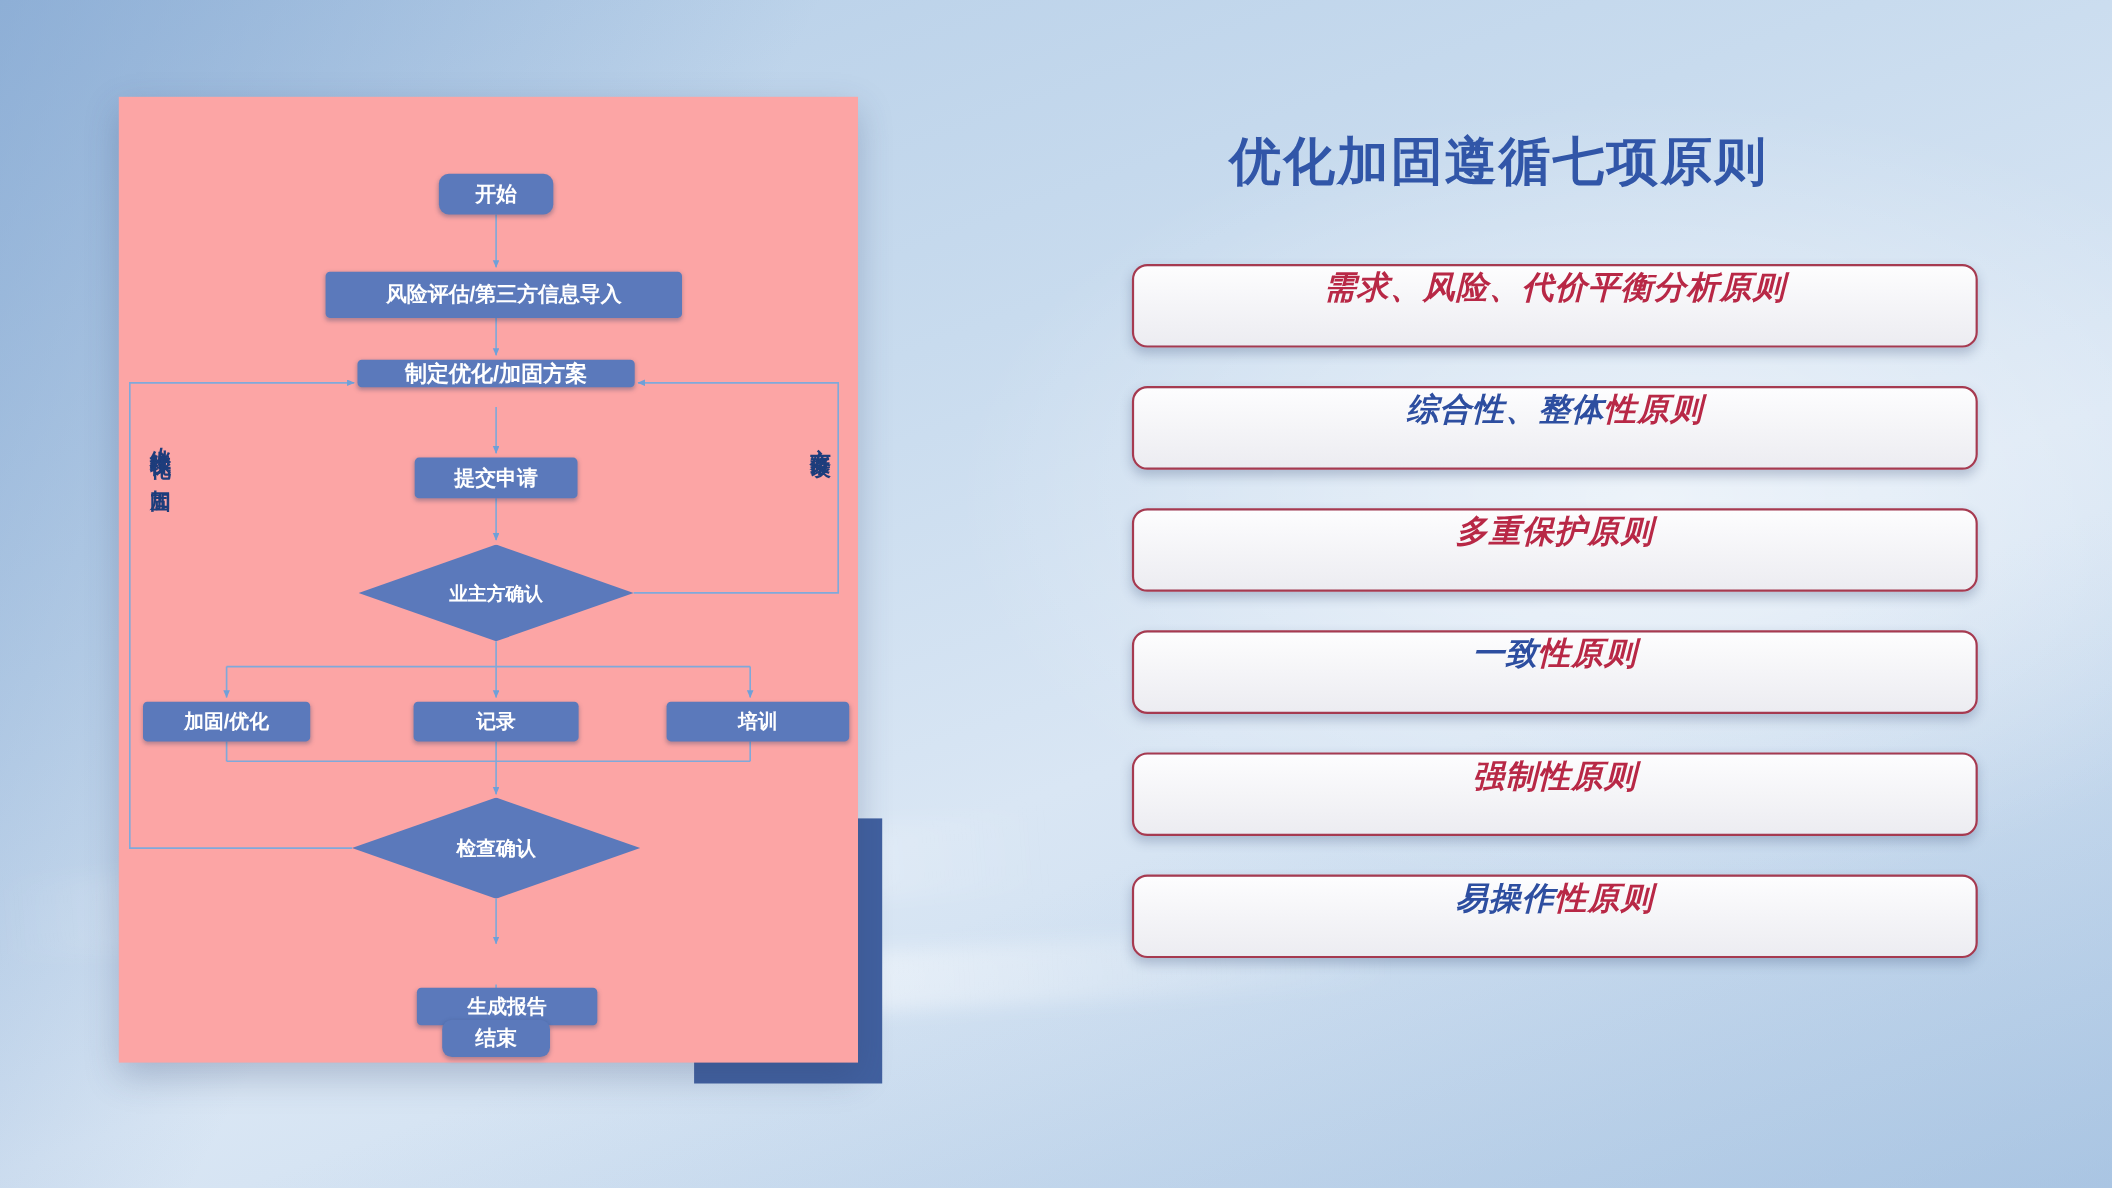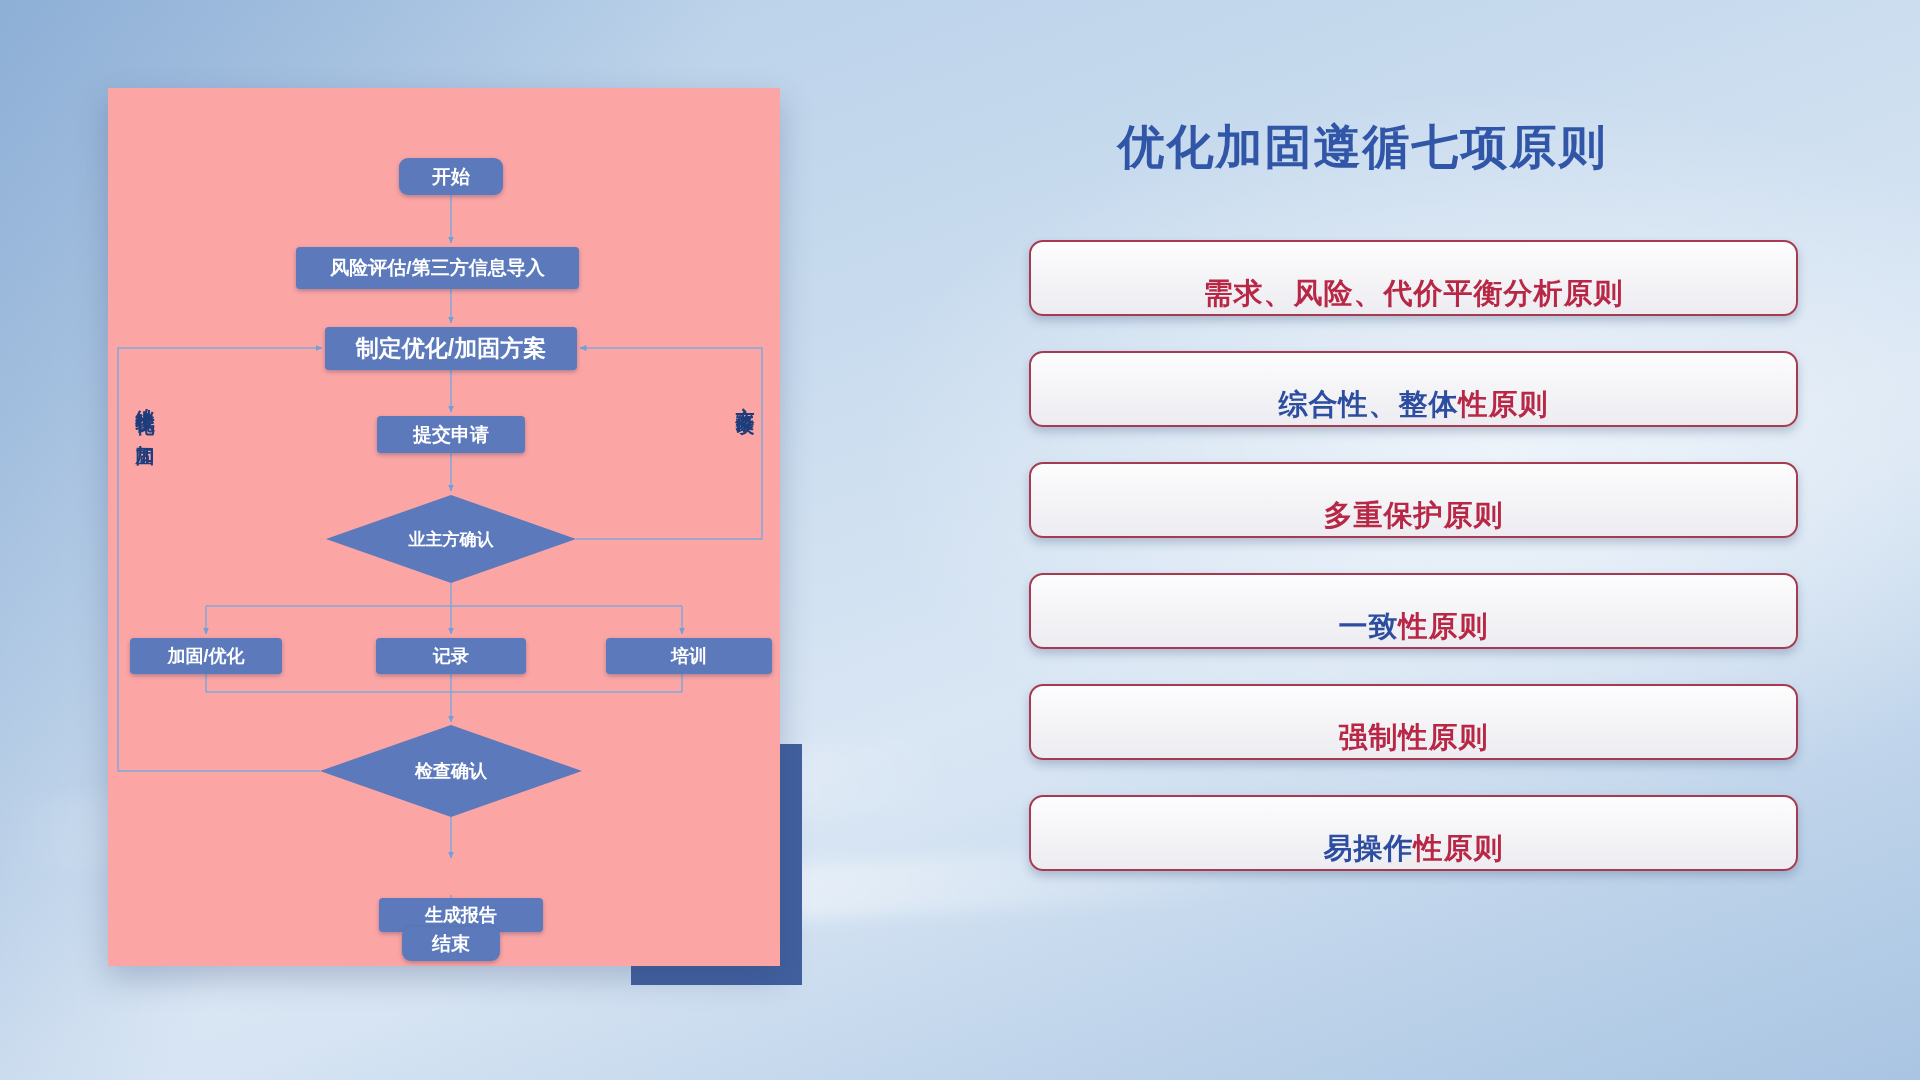--- a/index.html
+++ b/index.html
@@ -41,22 +41,22 @@
   .panel-title{
     position:absolute;left:978px;top:116px;width:769px;text-align:center;
     font-size:47px;font-weight:bold;color:var(--title-blue,#3156a8);letter-spacing:2px;
   }
   #principles{position:absolute;left:1029px;top:240px;width:769px;}
   .principle{
     width:765px;height:72px;margin-bottom:35px;
     border:2px solid var(--principle-border,#a63a50);border-radius:14px;
     background:linear-gradient(180deg,#fdfdfe 0%,#ececf1 100%);
     box-shadow:0 5px 10px rgba(70,90,130,0.30);
-    display:flex;align-items:flex-end;justify-content:center;
-    font-size:29px;font-weight:600;letter-spacing:1px;white-space:nowrap;
+    display:flex;align-items:flex-start;justify-content:center;
+    font-size:29px;font-weight:600;letter-spacing:1px;white-space:nowrap;font-style:italic;
   }
 </style>
 </head>
 <body>
 
 <div class="streak" id="streak1"></div>
 <div class="streak" id="streak2"></div>
 
 <div class="accent-rect"></div>
 
@@ -84,23 +84,23 @@
       <line x1="98" y1="604" x2="574" y2="604"></line>
       <line x1="343" y1="604" x2="343" y2="634" marker-end="url(#arr)"></line>
       <polyline points="212,683 10,683 10,260 214,260" marker-end="url(#arr)"></polyline>
       <line x1="343" y1="729" x2="343" y2="770" marker-end="url(#arr)"></line>
       <line x1="343" y1="807" x2="343" y2="836" marker-end="url(#arr)"></line>
     </g>
   </svg>
 
   <div class="fnode start-end" style="left:291px;top:70px;width:104px;height:37px;font-size:19px">开始</div>
 
-  <div class="fnode" style="left:188px;top:159px;width:283px;height:42px;font-size:19px">风险评估/第三方信息导入</div>
+  <div class="fnode" style="left:188px;top:159px;width:324px;height:42px;font-size:19px">风险评估/第三方信息导入</div>
 
-  <div class="fnode" style="left:217px;top:239px;width:252px;height:43px;font-size:23px">制定优化/加固方案</div>
+  <div class="fnode" style="left:217px;top:239px;width:252px;height:25px;font-size:20px">制定优化/加固方案</div>
 
   <div class="fnode" style="left:269px;top:328px;width:148px;height:37px;font-size:19px">提交申请</div>
 
   <div class="fdiamond" style="left:218px;top:407px;width:250px;height:88px">业主方确认</div>
 
   <div class="fnode" style="left:22px;top:550px;width:152px;height:36px">加固/优化</div>
 
   <div class="fnode" style="left:268px;top:550px;width:150px;height:36px">记录</div>
 
   <div class="fnode" style="left:498px;top:550px;width:166px;height:36px">培训</div>

